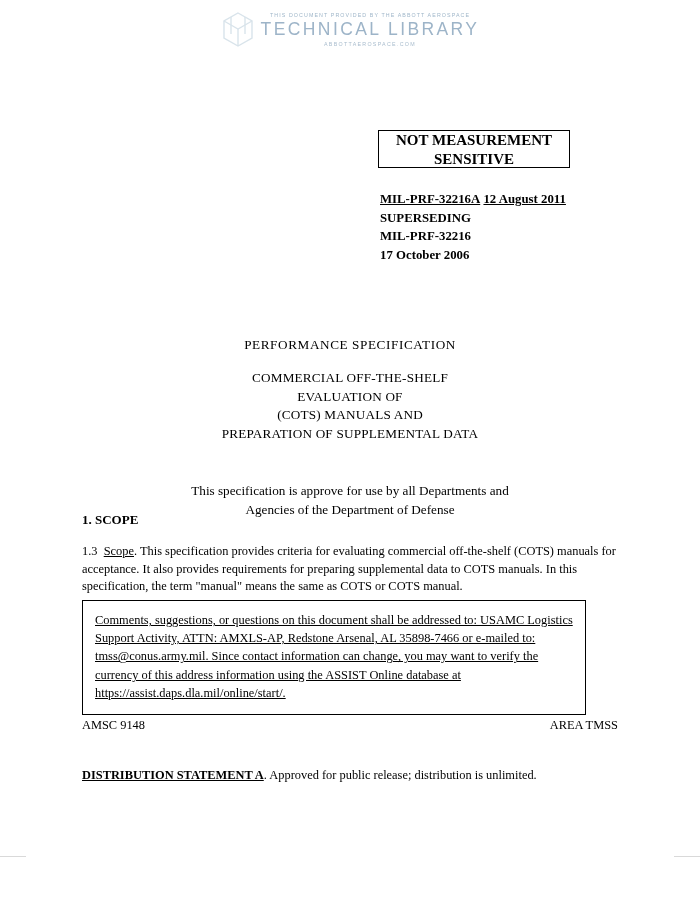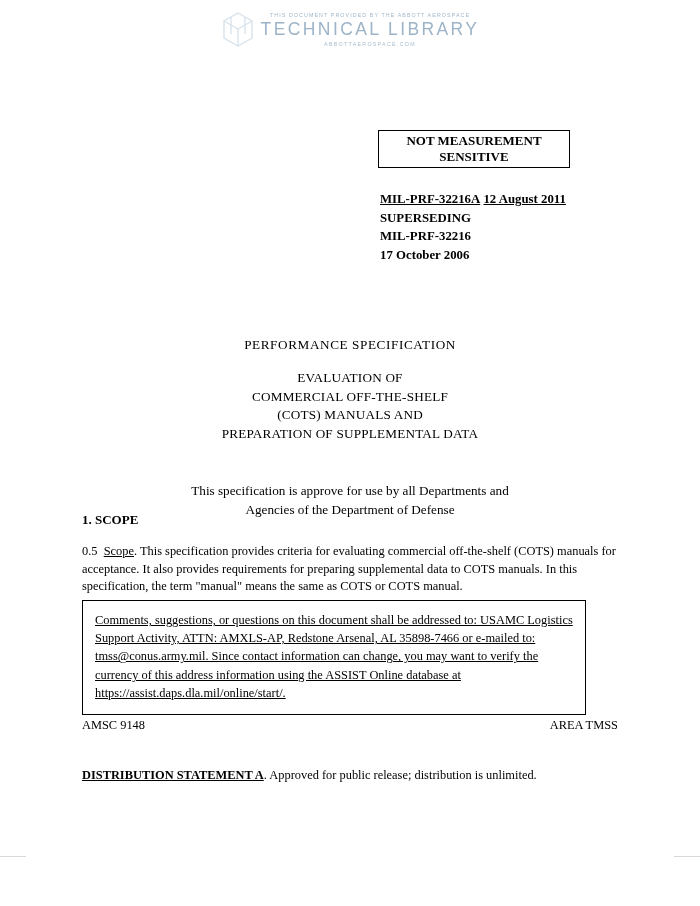--- a/index.html
+++ b/index.html
@@ -77,23 +77,22 @@
   .nms-box {
     position: absolute;
     left: 378px;
     top: 130px;
     width: 190px;
     height: 36px;
     border: 1.6px solid #000;
     display: flex;
     flex-direction: column;
     align-items: center;
-    justify-content: center;
     font-weight: bold;
-    font-size: 13px;
+    font-size: 15px;
     line-height: 1.25;
   }
 
   
   .docid {
     position: absolute;
     left: 380px;
     top: 190px;
     width: 260px;
     font-weight: bold;
@@ -205,35 +204,35 @@
   <div class="u">MIL-PRF-32216A</div>
   <div class="u">12 August 2011</div>
   <div>SUPERSEDING</div>
   <div>MIL-PRF-32216</div>
   <div>17 October 2006</div>
 </div>
 
 <div class="center-block" id="perf-spec">PERFORMANCE SPECIFICATION</div>
 
 <div class="center-block" id="title-lines">
+  <div>COMMERCIAL OFF-THE-SHELF</div>
   <div>EVALUATION OF</div>
-  <div>COMMERCIAL OFF-THE-SHELF</div>
   <div>(COTS) MANUALS AND</div>
   <div>PREPARATION OF SUPPLEMENTAL DATA</div>
 </div>
 
 <div class="center-block" id="approval">
   <div>This specification is approve for use by all Departments and</div>
   <div>Agencies of the Department of Defense</div>
 </div>
 
 <div class="section-head">1.  SCOPE</div>
 
 <div class="para">
-  <span>0.5</span>
+  <span>1.3</span>
   <span>&nbsp;</span><span class="u">Scope</span><span>. This specification provides criteria for evaluating commercial off-the-shelf (COTS) manuals for acceptance.  It also provides requirements for preparing supplemental data to COTS manuals.  In this specification, the term "manual" means the same as COTS or COTS manual.</span>
 </div>
 
 <div class="comments-box">
   <span>Comments, suggestions, or questions on this document shall be addressed to:  USAMC Logistics Support Activity, ATTN:  AMXLS-AP, Redstone Arsenal, AL  35898-7466 or e-mailed to:  tmss@conus.army.mil.  Since contact information can change, you may want to verify the currency of this address information using the ASSIST Online database at https://assist.daps.dla.mil/online/start/.</span>
 </div>
 
 <div class="amsc-row">
   <span>AMSC  9148</span>
   <span>AREA TMSS</span>

